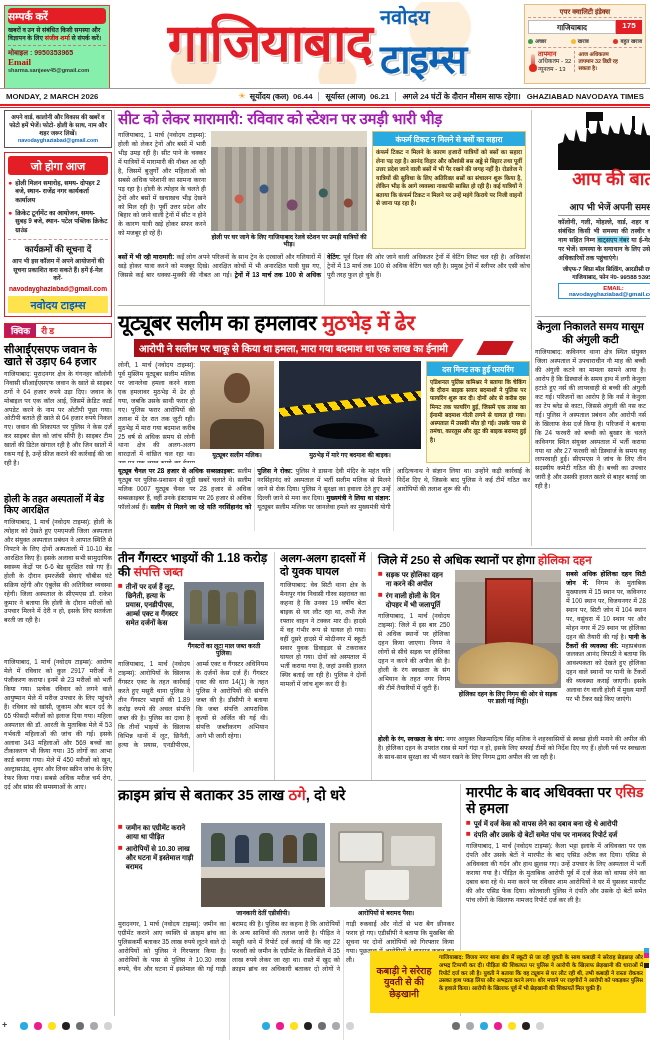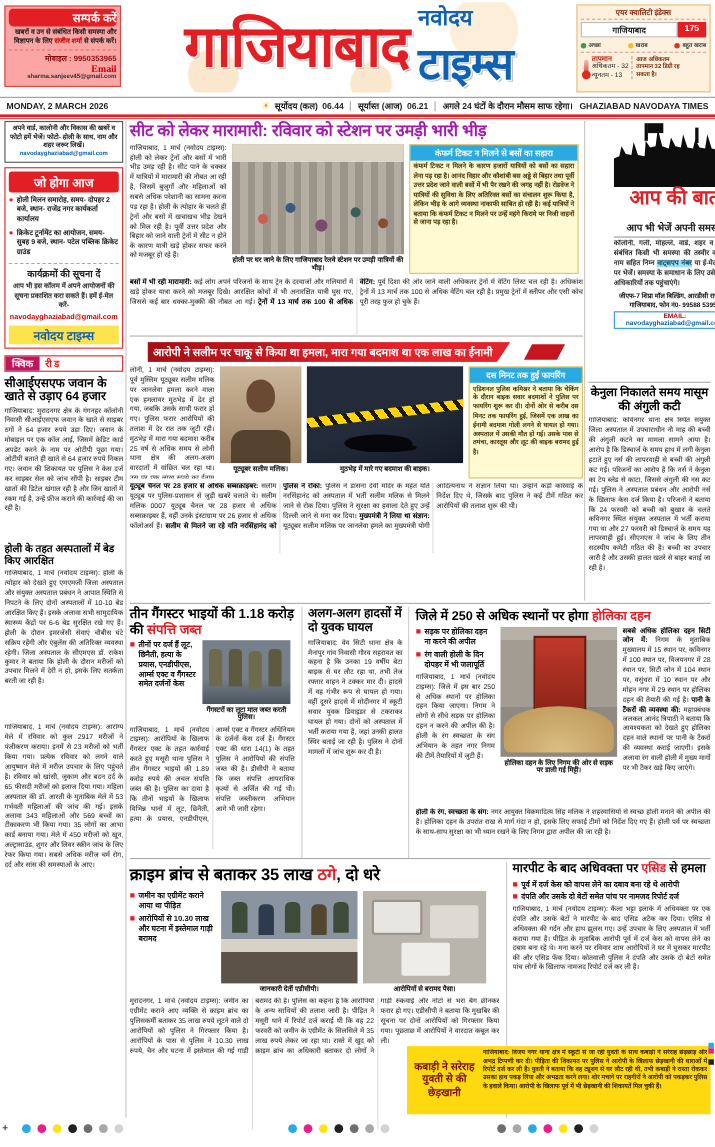--- a/index.html
+++ b/index.html
@@ -6,22 +6,22 @@
   .page{position:relative;width:650px;height:1043px;background:#fff;margin:0 auto;
         font-family:"Liberation Sans","DejaVu Sans",sans-serif;color:#1c1c1c;overflow:hidden;}
   .abs{position:absolute;}
   .bt{font-size:6.3px;line-height:1.42;text-align:justify;color:#222;overflow:hidden;}
   .lead{font-weight:bold;color:#000;}
   .cap{font-size:6.2px;font-weight:bold;text-align:center;margin-top:2px;color:#111;line-height:1.2;}
   .vline{position:absolute;width:1px;background:#c9c6c0;}
   .hline{position:absolute;height:1px;background:#b3b0aa;}
 
   
-  .contact{left:4px;top:5px;width:106px;height:74px;background:#fca5a5;border:1.5px solid #d9453f;
-           padding:2px 3px;box-sizing:border-box;text-align:right;}
+  .contact{left:4px;top:5px;width:106px;height:84px;background:#86efac;border:1.5px solid #d9453f;
+           padding:2px 3px;box-sizing:border-box;text-align:left;}
   .contact .pill{background:#e31e24;color:#fff;font-weight:bold;font-size:10.5px;border-radius:4px;padding:1px 0;}
   .contact .cb{font-size:6.2px;line-height:1.35;margin-top:2px;font-weight:bold;color:#222;}
   .contact .nm{color:#c00;}
   .contact .ph{font-size:7px;font-weight:bold;color:#8a1010;border-top:1px dashed #c77;margin-top:2px;padding-top:2px;}
   .contact .em1{font-family:"Liberation Serif",serif;font-weight:bold;color:#c00;font-size:9px;}
   .contact .em2{font-size:5.6px;font-weight:bold;color:#333;}
 
   .mast{left:112px;top:2px;width:410px;height:82px;display:flex;align-items:center;justify-content:center;gap:8px;
         background:radial-gradient(circle at 20% 80%,#fbe7cd 0 22px,transparent 24px),
                    radial-gradient(circle at 80% 30%,#fdeeda 0 30px,transparent 32px),
@@ -121,21 +121,21 @@
   .p-body{position:absolute;left:10px;bottom:0;width:54px;height:30px;border-radius:12px 12px 0 0;background:#54422f;}
   .ph-night{width:142px;height:88px;background:linear-gradient(160deg,#232b3a 0 55%,#141925);}
   .tape{position:absolute;left:-10px;top:38px;width:170px;height:9px;transform:rotate(-7deg);
         background:repeating-linear-gradient(60deg,#ffd400 0 7px,#1a1a1a 7px 11px);}
   .bike{position:absolute;left:34px;bottom:10px;width:62px;height:16px;border-radius:50%;background:#05070a;box-shadow:8px 4px 0 -4px #05070a;}
   .bbox{width:108px;box-sizing:border-box;background:#fffad2;border:1px solid #dcc06e;}
   .bbox .bh{background:#29aae1;color:#fff;font-weight:bold;font-size:7.6px;text-align:center;padding:2px 1px;}
   .bbox .bb{font-size:5.8px;line-height:1.42;padding:2px 3px;text-align:justify;color:#4a3200;font-weight:bold;}
 
   
-  .rail2{left:535px;top:347px;width:111px;height:210px;border-top:1px solid #aaa;padding-top:3px;box-sizing:border-box;}
+  .rail2{left:535px;top:316px;width:111px;height:210px;border-top:1px solid #aaa;padding-top:3px;box-sizing:border-box;}
   .rail2 h3{font-size:10.5px;line-height:1.2;margin:0 0 3px;text-align:center;color:#000;}
 
   
   .z3{left:118px;top:548px;width:528px;height:232px;border-top:1px solid #aaa;display:flex;gap:6px;padding-top:3px;box-sizing:border-box;}
   .z3c1{width:150px;}
   .z3c1 h2{font-size:12px;line-height:1.15;margin:0 0 2px;color:#000;}
   .bulbox{font-size:7px;font-weight:bold;line-height:1.3;display:flex;gap:3px;color:#111;}
   .sq{color:#e31e24;font-size:8px;line-height:1;}
   .ph-loot{width:80px;height:58px;background:linear-gradient(180deg,#77808a 0 60%,#4c565f);}
   .loot-fig{position:absolute;top:8px;left:6px;width:12px;height:34px;background:#6e6a4d;border-radius:4px 4px 0 0;
@@ -146,30 +146,30 @@
   .z3c3 h2{font-size:11.5px;white-space:nowrap;margin:0 0 3px;color:#000;}
   .z3c3 .row{display:flex;gap:5px;}
   .ph-holika{width:106px;height:118px;background:linear-gradient(180deg,#b7b0a6 0 10%,#a39c92 10% 62%,#8f8981 62%);}
   .door{position:absolute;left:30px;top:8px;width:44px;height:66px;background:linear-gradient(#c0392b,#8e2418);border:2px solid #6d1a10;}
   .sand{position:absolute;left:3px;bottom:4px;width:100px;height:42px;border-radius:50% 50% 6px 6px;
         background:radial-gradient(ellipse at 50% 100%,#dcbe84,#b99455);}
 
   
   .z4{left:118px;top:780px;width:528px;height:236px;border-top:1px solid #aaa;display:flex;gap:6px;padding-top:3px;box-sizing:border-box;position:absolute;}
   .z4c1{width:336px;}
-  .z4c1 h2{font-size:15px;white-space:nowrap;margin:0 0 6px;color:#000;}
+  .z4c1 h2{font-size:15px;white-space:nowrap;margin:0 0 19px;color:#000;}
   .z4c1 .row{display:flex;gap:5px;}
   .ph-press{width:124px;height:84px;background:linear-gradient(180deg,#8a93a0 0 52%,#d8d2c6 52% 66%,#5d5247 66%);}
   .press-fig{position:absolute;top:10px;left:10px;width:14px;height:28px;background:#3e4a3a;border-radius:5px 5px 0 0;
              box-shadow:24px 2px 0 #2e3b4e,48px 0 0 #3e4a3a,72px 2px 0 #53452f,92px 0 0 #3e4a3a;}
   .ph-money{width:112px;height:84px;background:#b9b4ac;}
   .tray{position:absolute;left:8px;top:8px;width:42px;height:28px;background:#e8e6e0;border:2px solid #9a968e;border-radius:3px;
         box-shadow:52px 4px 0 -1px #dcdad2,26px 38px 0 -1px #efede7;}
   .z4c2{flex:1;border-left:1px solid #ccc;padding-left:5px;}
-  .z4c2 h2{font-size:11px;line-height:1.15;margin:0 0 3px;color:#000;}
+  .z4c2 h2{font-size:14px;line-height:1.15;margin:0 0 3px;color:#000;}
   .molest{position:absolute;left:252px;top:170px;width:276px;height:62px;background:#ffd90f;display:flex;gap:4px;
           padding:3px;box-sizing:border-box;align-items:center;}
   .molest .lab{width:62px;font-size:9.5px;font-weight:800;color:#7a1010;text-align:center;line-height:1.2;}
   .molest .mb{flex:1;font-size:5.6px;line-height:1.4;text-align:justify;color:#3a2600;font-weight:bold;overflow:hidden;height:100%;}
 
   
   .marks{left:0;top:1020px;width:650px;height:18px;}
   .dots{position:absolute;display:flex;gap:6px;top:2px;}
   .dots .dot{width:8px;height:8px;}
   .cross{position:absolute;font-size:9px;color:#444;font-weight:bold;}
@@ -328,20 +328,21 @@
       <span>या ई-मेल आईडी पर भेजें। समस्या के समाधान के लिए उसे संबंधित अधिकारियों तक पहुंचाएंगे।</span>
     </div>
     <div class="addr">जीएफ-7 शिप्रा मॉल बिल्डिंग, आरडीसी राजनगर, गाजियाबाद, फोन नं0- 99588 53955</div>
     <div class="em">
       <b>EMAIL:</b>
       <span>navodayghaziabad@gmail.com</span>
     </div>
   </div>
 
   <div class="abs a2">
+    <h1><span>यूट्यूबर सलीम का हमलावर </span><span class="red">मुठभेड़ में ढेर</span></h1>
     <div class="bannerrow">
       <div class="banner">आरोपी ने सलीम पर चाकू से किया था हमला, मारा गया बदमाश था एक लाख का ईनामी</div>
       <div class="slash"></div>
     </div>
     <div class="row">
       <div class="bt" style="width:80px;height:102px">लोनी, 1 मार्च (नवोदय टाइम्स): पूर्व मुस्लिम यूट्यूबर सलीम मलिक पर जानलेवा हमला करने वाला एक हमलावर मुठभेड़ में ढेर हो गया, जबकि उसके साथी फरार हो गए। पुलिस फरार आरोपियों की तलाश में देर रात तक जुटी रही। मुठभेड़ में मारा गया बदमाश करीब 25 वर्ष से अधिक समय से लोनी थाना क्षेत्र की अलग-अलग वारदातों में वांछित चल रहा था। उस पर एक लाख रुपये का ईनाम घोषित था।</div>
       <div style="width:74px">
         <div class="photo ph-portrait">
           <div class="p-head"></div>
           <div class="p-body"></div>

